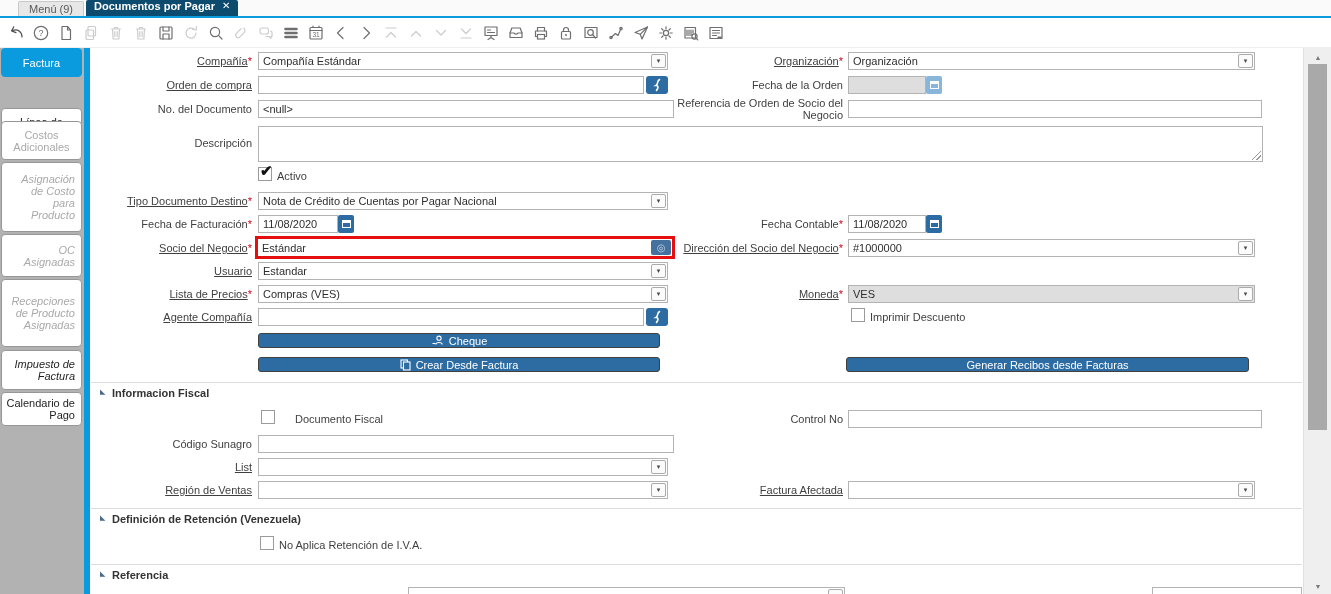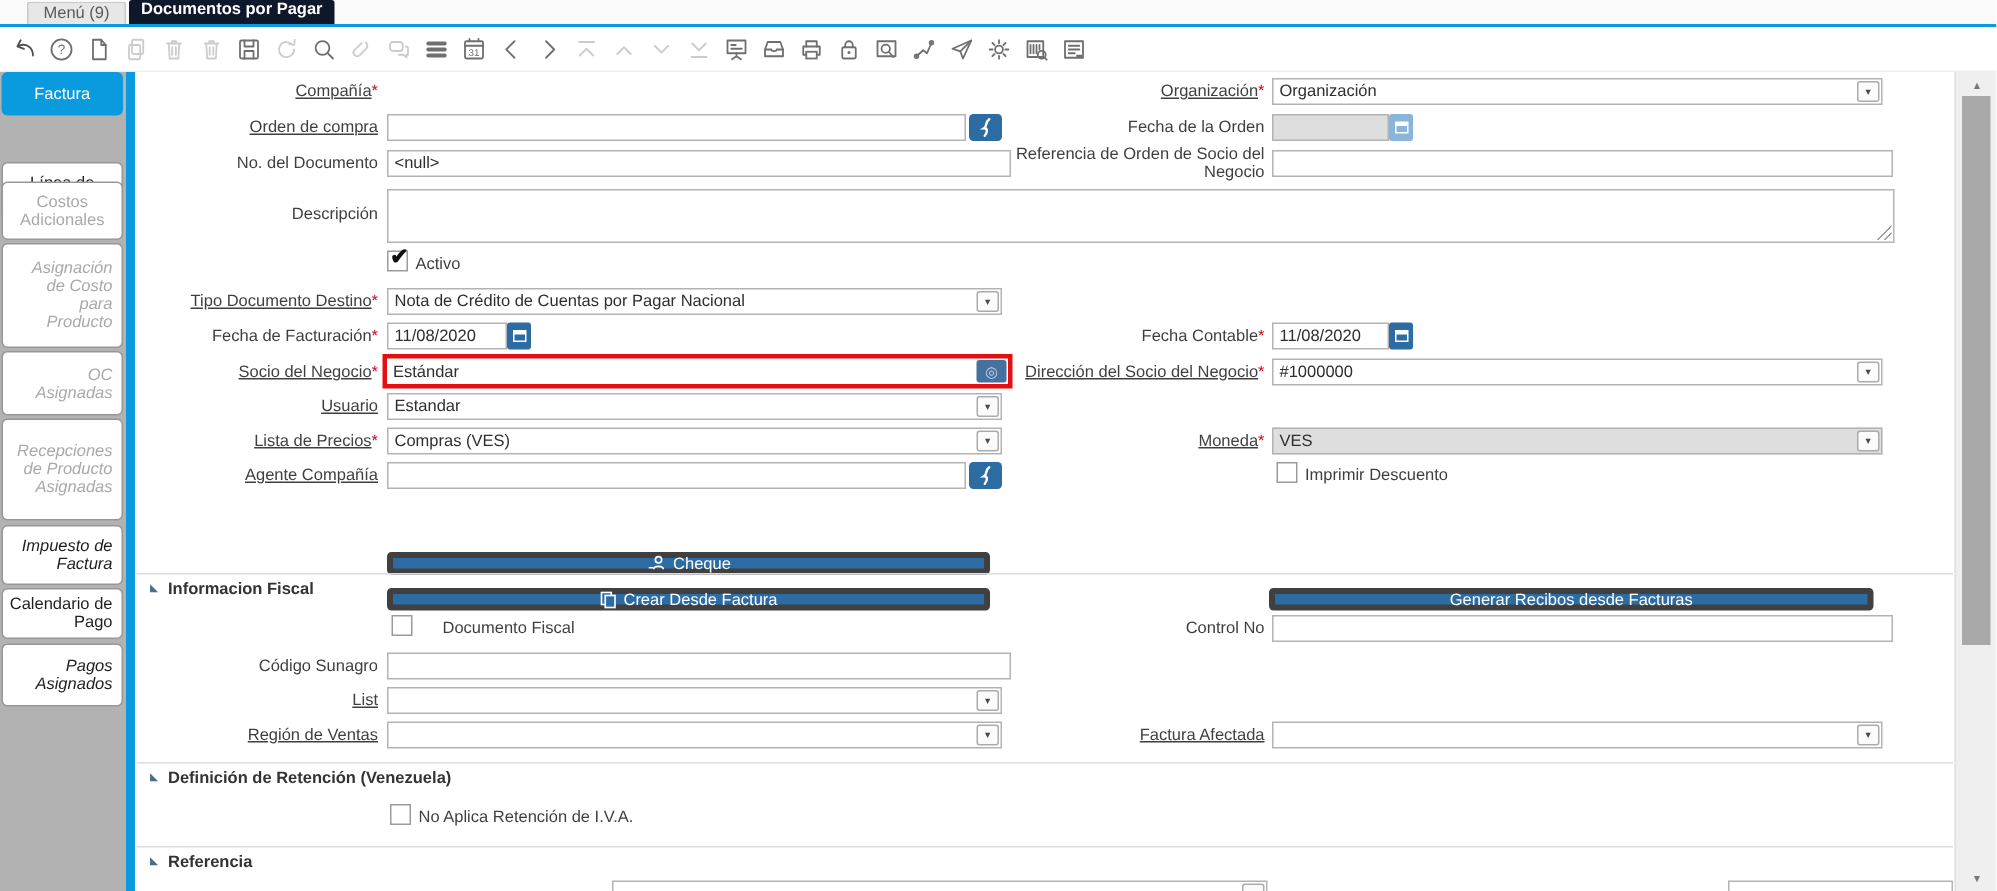--- a/index.html
+++ b/index.html
@@ -5,22 +5,22 @@
   * { margin:0; padding:0; box-sizing:border-box; }
   html,body { width:1331px; height:594px; }
   body { font-family:"Liberation Sans", sans-serif; font-size:11px; background:#fff; }
   .screen { position:relative; width:1331px; height:594px; overflow:hidden; background:#fff; }
 
   
   .tabstrip { position:absolute; left:0; top:0; width:1331px; height:16px; background:#fafafa; }
   .tab-menu { position:absolute; left:18px; top:1px; height:15px; padding:0 10px; background:#e7e7e7;
               border:1px solid #c9c9c9; border-bottom:none; border-radius:2px 2px 0 0;
               color:#5a5a5a; display:flex; align-items:center; }
-  .tab-active { position:absolute; left:86px; top:0; height:16px; padding:0 8px; background:#0f172a;
-              border-radius:2px 2px 0 0; color:#fff; font-weight:bold; display:flex; align-items:flex-end; gap:7px;flex-direction:column; }
+  .tab-active { position:absolute; left:86px; top:0; height:16px; padding:0 8px; background:#0c4a6e;
+              border-radius:2px 2px 0 0; color:#fff; font-weight:bold; display:flex; align-items:flex-start; gap:7px; }
   .tab-close { font-weight:normal; font-size:10px; cursor:pointer; }
   .blue-line { position:absolute; left:0; top:16px; width:1331px; height:2px; background:#0a9ade; }
 
   
   .toolbar { position:absolute; left:0; top:18px; width:1331px; height:30px; background:#fff;
              border-bottom:1px solid #efefef; display:flex; align-items:center; padding-left:7px; gap:7px; }
   .tbicon { width:18px; height:18px; color:#6f6f6f; display:inline-flex; }
   .tbicon.dis { color:#cccccc; }
   .tbicon.dark { color:#4d4d4d; }
   .tbicon svg { width:18px; height:18px; }
@@ -51,22 +51,22 @@
   .cal-btn { position:absolute; width:16px; height:18px; background:#2d6ca3; border-radius:2px;
              display:flex; align-items:center; justify-content:center; }
   .cal-btn.dis { background:#8ab5da; }
   .cal-glyph { width:9px; height:8px; border:1px solid #fff; border-top-width:3px; background:transparent; }
   .txtarea { position:absolute; border:1px solid #b3b3b3; background:#fff; }
   .txtarea::after { content:""; position:absolute; right:1px; bottom:1px; width:11px; height:11px;
       background:linear-gradient(135deg, transparent 0 55%, #9a9a9a 55% 62%, transparent 62% 75%, #9a9a9a 75% 82%, transparent 82%); }
   .chk { position:absolute; width:14px; height:14px; border:1px solid #9b9b9b; background:#fff; }
   .chk .mark { position:absolute; left:1px; top:-6px; font-size:15px; font-weight:bold; color:#111; }
   .chklbl { position:absolute; color:#3f3f3f; }
-  .btn-primary { position:absolute; height:15px; background:#2d6ca3; border:4px solid #404040; border-radius:3px;
-                 color:#fff; display:flex; align-items:center; justify-content:center; gap:5px; font-size:11px;margin-top:35px; }
+  .btn-primary { position:absolute; height:15px; background:#2d6ca3; border:1px solid #404040; border-radius:3px;
+                 color:#fff; display:flex; align-items:center; justify-content:center; gap:5px; font-size:11px; }
   .red-wrap { position:absolute; border:3px solid #e60f0f; background:#fff; display:flex; align-items:center; }
   .red-wrap .val { flex:1; padding:0 4px; color:#2e2e2e; }
   .bp-btn { width:20px; height:15px; margin-right:1px; background:#44719e; border-radius:2px; color:#c3d6e8;
             font-size:10px; display:flex; align-items:center; justify-content:center; }
   .hr { position:absolute; left:91px; width:1211px; height:1px; background:#dcdcdc; }
   .sect-tri { position:absolute; font-size:7px; color:#4a6b8c; }
   .sect { position:absolute; font-weight:bold; color:#333; }
 
   
   .vscroll { position:absolute; left:1303px; top:48px; width:28px; height:546px; background:#efefef;
@@ -283,27 +283,28 @@
       </div>
       <div class="sbtab disabled italic algn-right" style="top: 231px; height: 68px;">
         <span>Recepciones de Producto Asignadas</span>
       </div>
       <div class="sbtab italic algn-right" style="top: 302px; height: 40px;">
         <span>Impuesto de Factura</span>
       </div>
       <div class="sbtab algn-right" style="top: 344px; height: 34px;">
         <span>Calendario de Pago</span>
       </div>
-      <div class="sbtab italic algn-right" style="top: 381px; height: 42px;">
-        <span>Pagos Asignados</span>
-      </div>
     </div>
   <div class="bluebar"></div>
 
   <div class="lbl" style="left:60px;top:55px;width:192px"><span class="u">Compañía</span><span class="req">*</span></div>
+  <div class="fld" style="left:258px;top:52px;width:410px">
+      <span>Compañía Estándar</span>
+      <span class="dd-btn">▾</span>
+    </div>
   <div class="lbl" style="left:560px;top:55px;width:283px"><span class="u">Organización</span><span class="req">*</span></div>
   <div class="fld" style="left:848px;top:52px;width:407px">
       <span>Organización</span>
       <span class="dd-btn">▾</span>
     </div>
 
   <div class="lbl" style="left:60px;top:79px;width:192px"><span class="u">Orden de compra</span></div>
   <div class="fld" style="left:258px;top:76px;width:386px">
       <span></span>
     </div>

